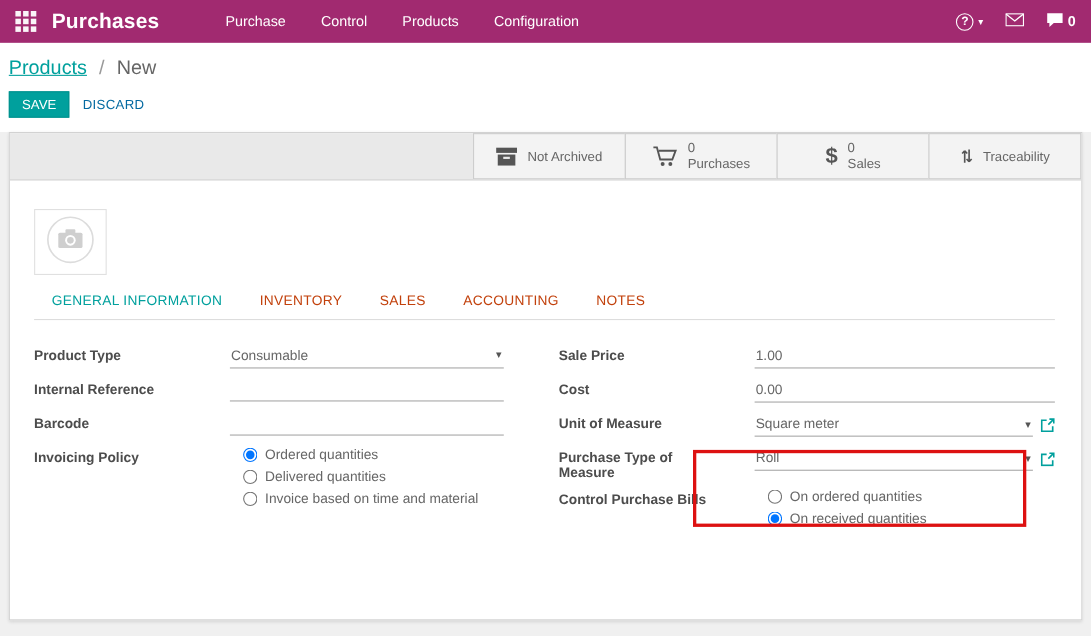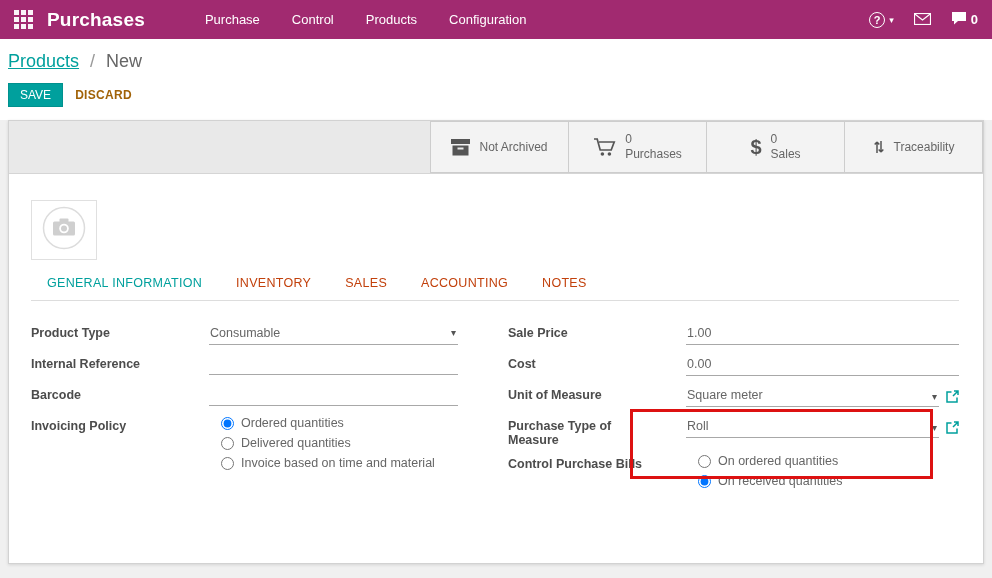--- a/index.html
+++ b/index.html
@@ -27,26 +27,26 @@
   .icon-btn{ cursor:pointer; display:flex; align-items:center;}
   
   .control-panel{ background:#fff; height:81px; padding:12px 8px 0 8px; }
   .breadcrumb{ font-size:18px; color:#777; }
   .breadcrumb .parent{ color:#00A09D; cursor:pointer;text-decoration:underline; }
   .breadcrumb .sep{ margin:0 6px; color:#999; }
   .breadcrumb .current{ color:#666; }
   .cp-buttons{ margin-top:11px; display:flex; align-items:center; gap:4px; }
   .btn-save{ background:#00A09D; border:1px solid #00918e; color:#fff; font-size:12px;
     font-family:inherit; padding:4px 11px; cursor:pointer; }
-  .btn-discard{ background:none; border:none; color:#a16207; font-size:12px;
-    font-family:inherit; padding:4px 8px; cursor:pointer; letter-spacing:.3px;font-weight:bold;}
+  .btn-discard{ background:none; border:none; color:#0369a1; font-size:12px;
+    font-family:inherit; padding:4px 8px; cursor:pointer; letter-spacing:.3px;}
   
   .sheet{ margin:0 8px; background:#fff; border:1px solid #d2d2d2; height:444px;
     box-shadow:0 1px 3px rgba(0,0,0,.12); position:relative;}
-  .sheet-head{ height:53px; background:#e9e9e9; border-bottom:1px solid #d5d5d5;
+  .sheet-head{ height:43px; background:#e9e9e9; border-bottom:1px solid #d5d5d5;
     display:flex; justify-content:flex-end;}
   .button-box{ display:flex; height:100%; }
   .stat-btn{ width:139px; height:100%; border:1px solid #cdcdcd; margin-left:-1px;
     background:#f3f3f3; display:flex; align-items:center; justify-content:center; gap:9px;
     font-size:12px; color:#666; cursor:pointer; }
   .stat-btn .two-line{ display:flex; flex-direction:column; line-height:1.25; text-align:left;}
   .stat-icon{ display:flex; align-items:center; color:#555;}
   .dollar-glyph{ font-size:20px; color:#555; font-weight:bold;}
   
   .sheet-body{ padding:24px 24px 0 22px; position:relative; }

